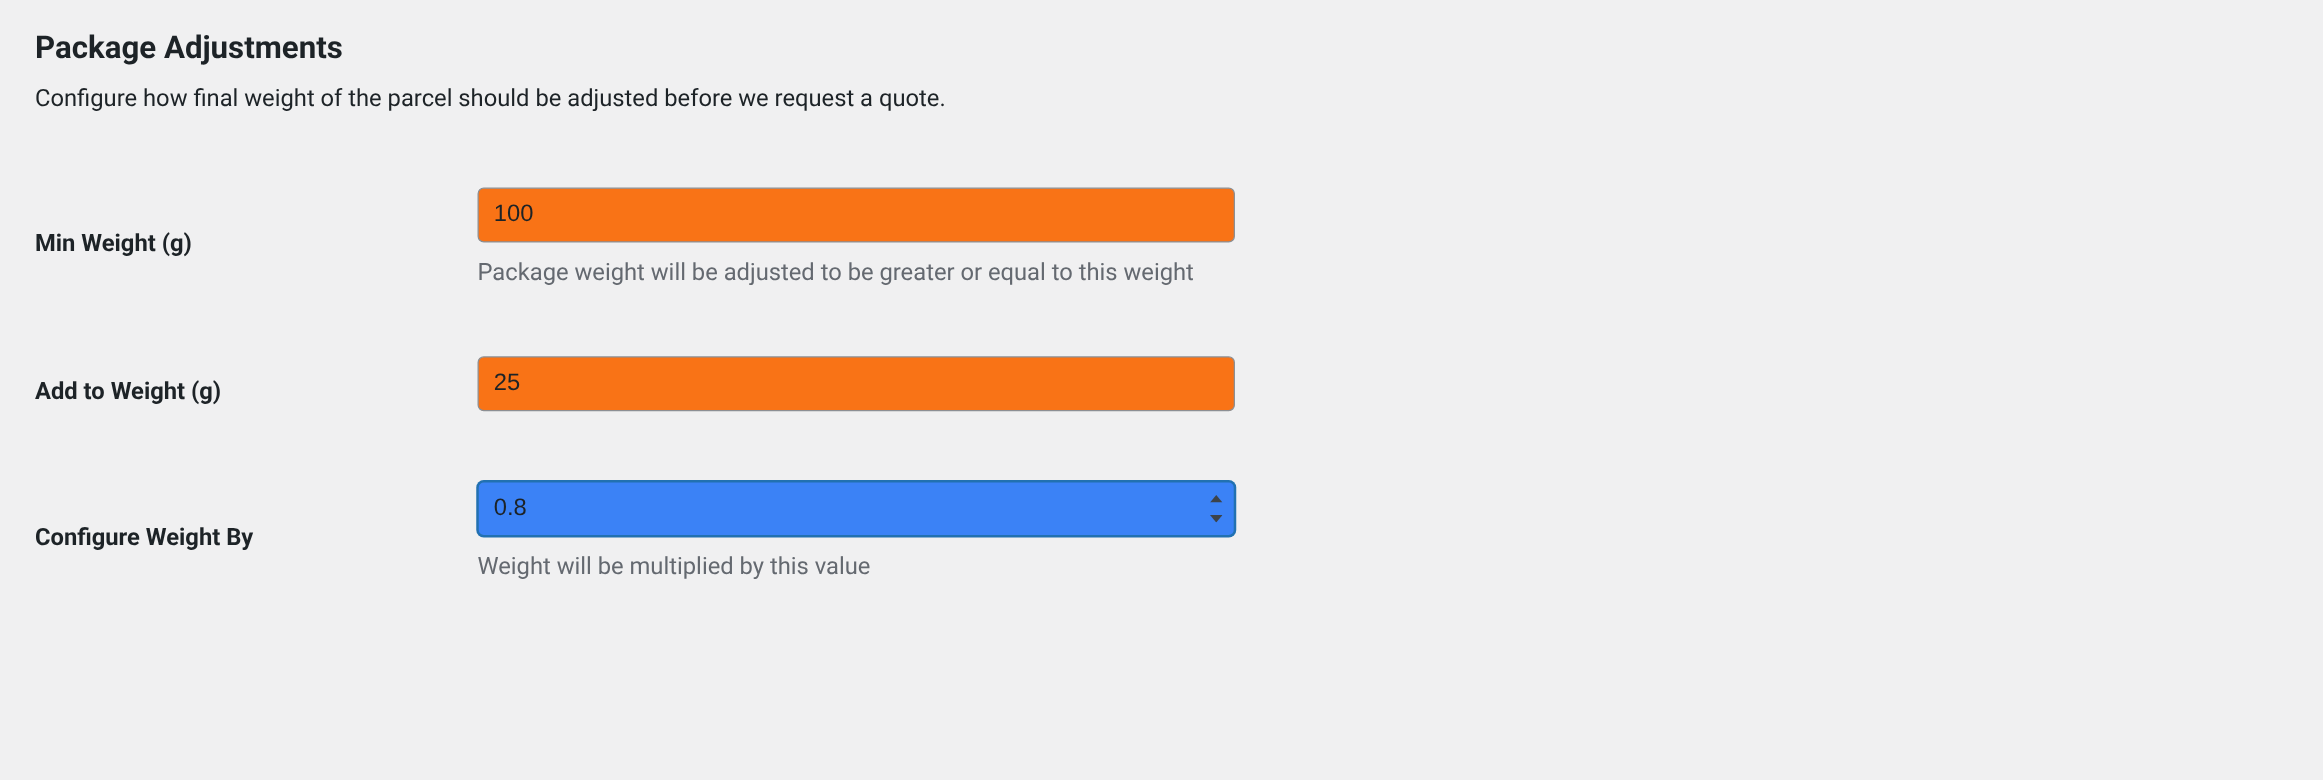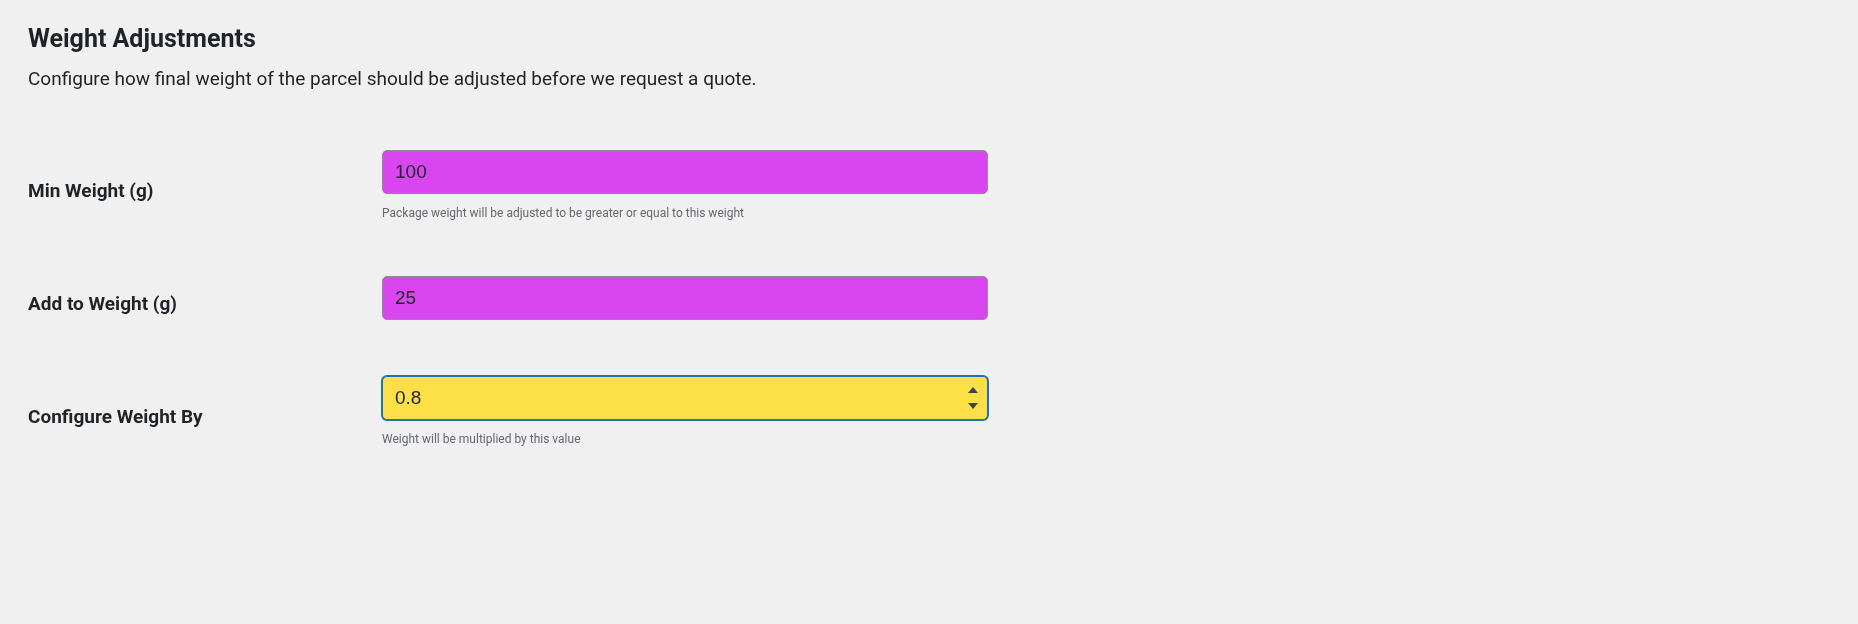--- a/index.html
+++ b/index.html
@@ -50,40 +50,40 @@
     flex: 0 0 auto;
     width: 700px;
   }
 
   .text-input {
     width: 606px;
     height: 44px;
     box-sizing: border-box;
     border: 1px solid #8c8f94;
     border-radius: 5px;
-    background: #d946ef;
+    background: #f97316;
     font-size: 19px;
     padding: 0 12px;
     color: #1d2327;
     outline: none;
   }
 
   .number-input-wrapper {
     position: relative;
     width: 606px;
     height: 44px;
   }
 
   .number-input {
     width: 606px;
     height: 44px;
     box-sizing: border-box;
     border: 1px solid #2271b1;
     border-radius: 5px;
-    background: #fde047;
+    background: #3b82f6;
     font-size: 19px;
     padding: 0 35px 0 12px;
     color: #1d2327;
     outline: none;
     box-shadow: 0 0 0 1px #2271b1;
   }
 
   .spinner {
     position: absolute;
     right: 4px;
@@ -104,31 +104,31 @@
     justify-content: center;
     cursor: pointer;
     color: #3c434a;
   }
 
   .spin-btn svg {
     display: block;
   }
 
   .help-text {
-    font-size: 12px;
+    font-size: 19px;
     color: #646970;
     margin-top: 12px;
   }
 </style>
 </head>
 <body>
 
 <div class="wrap">
 
-  <div class="section-title">Weight Adjustments</div>
+  <div class="section-title">Package Adjustments</div>
   <div class="section-desc">Configure how final weight of the parcel should be adjusted before we request a quote.</div>
 
   <div class="form-row">
     <div class="form-label">Min Weight (g)</div>
     <div class="form-field">
       <input type="text" class="text-input" value="100" style="">
       <div class="help-text">Package weight will be adjusted to be greater or equal to this weight</div>
     </div>
   </div>
 

